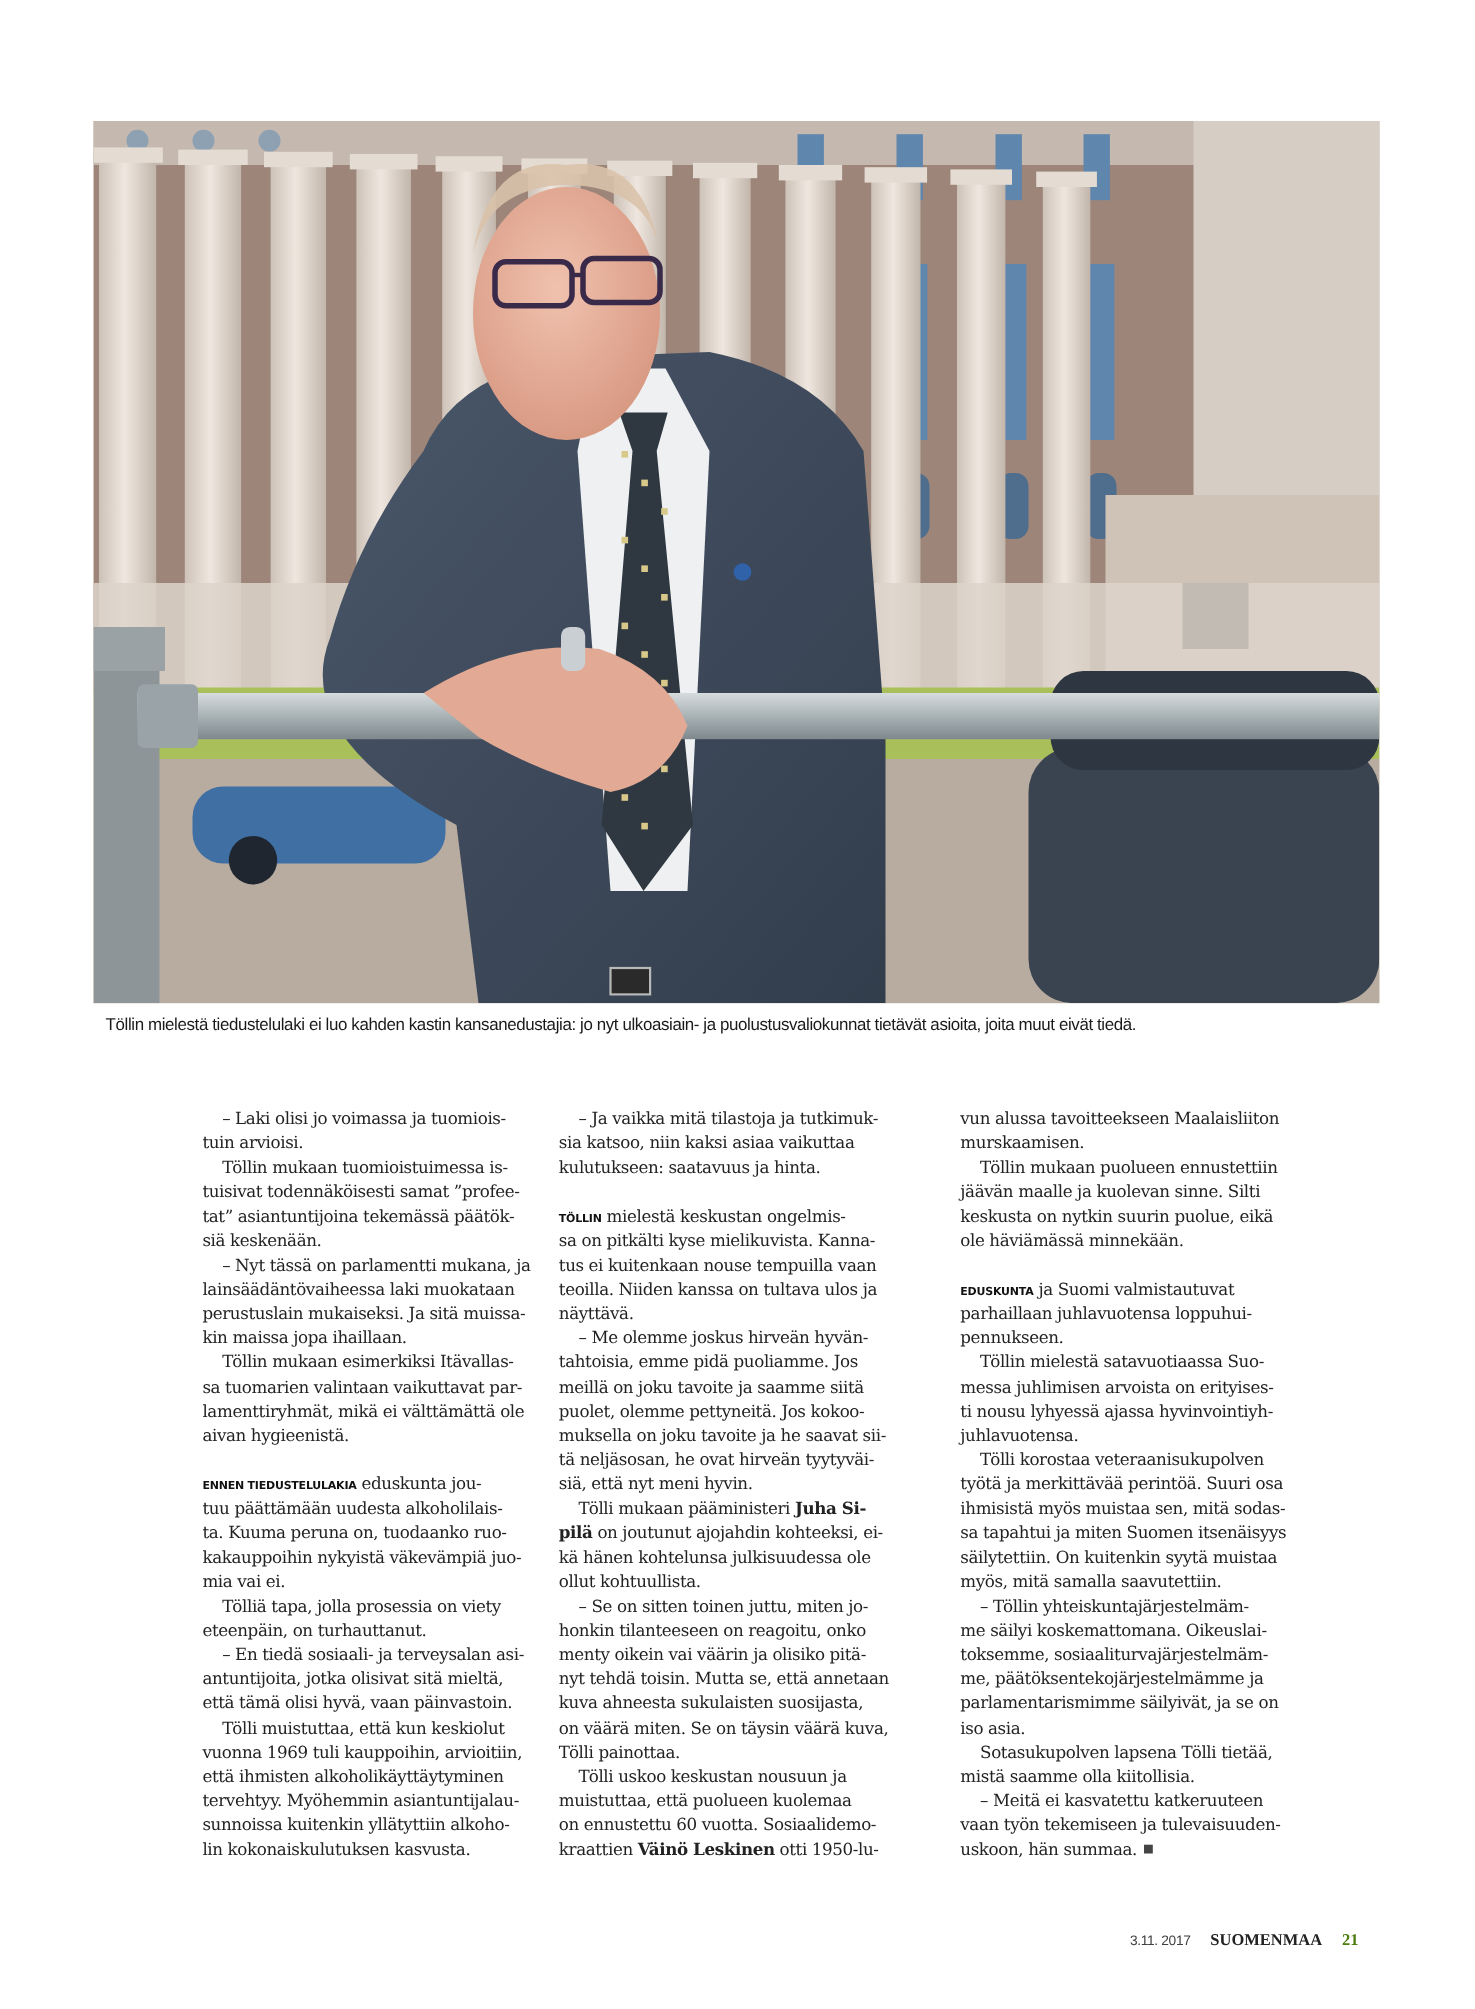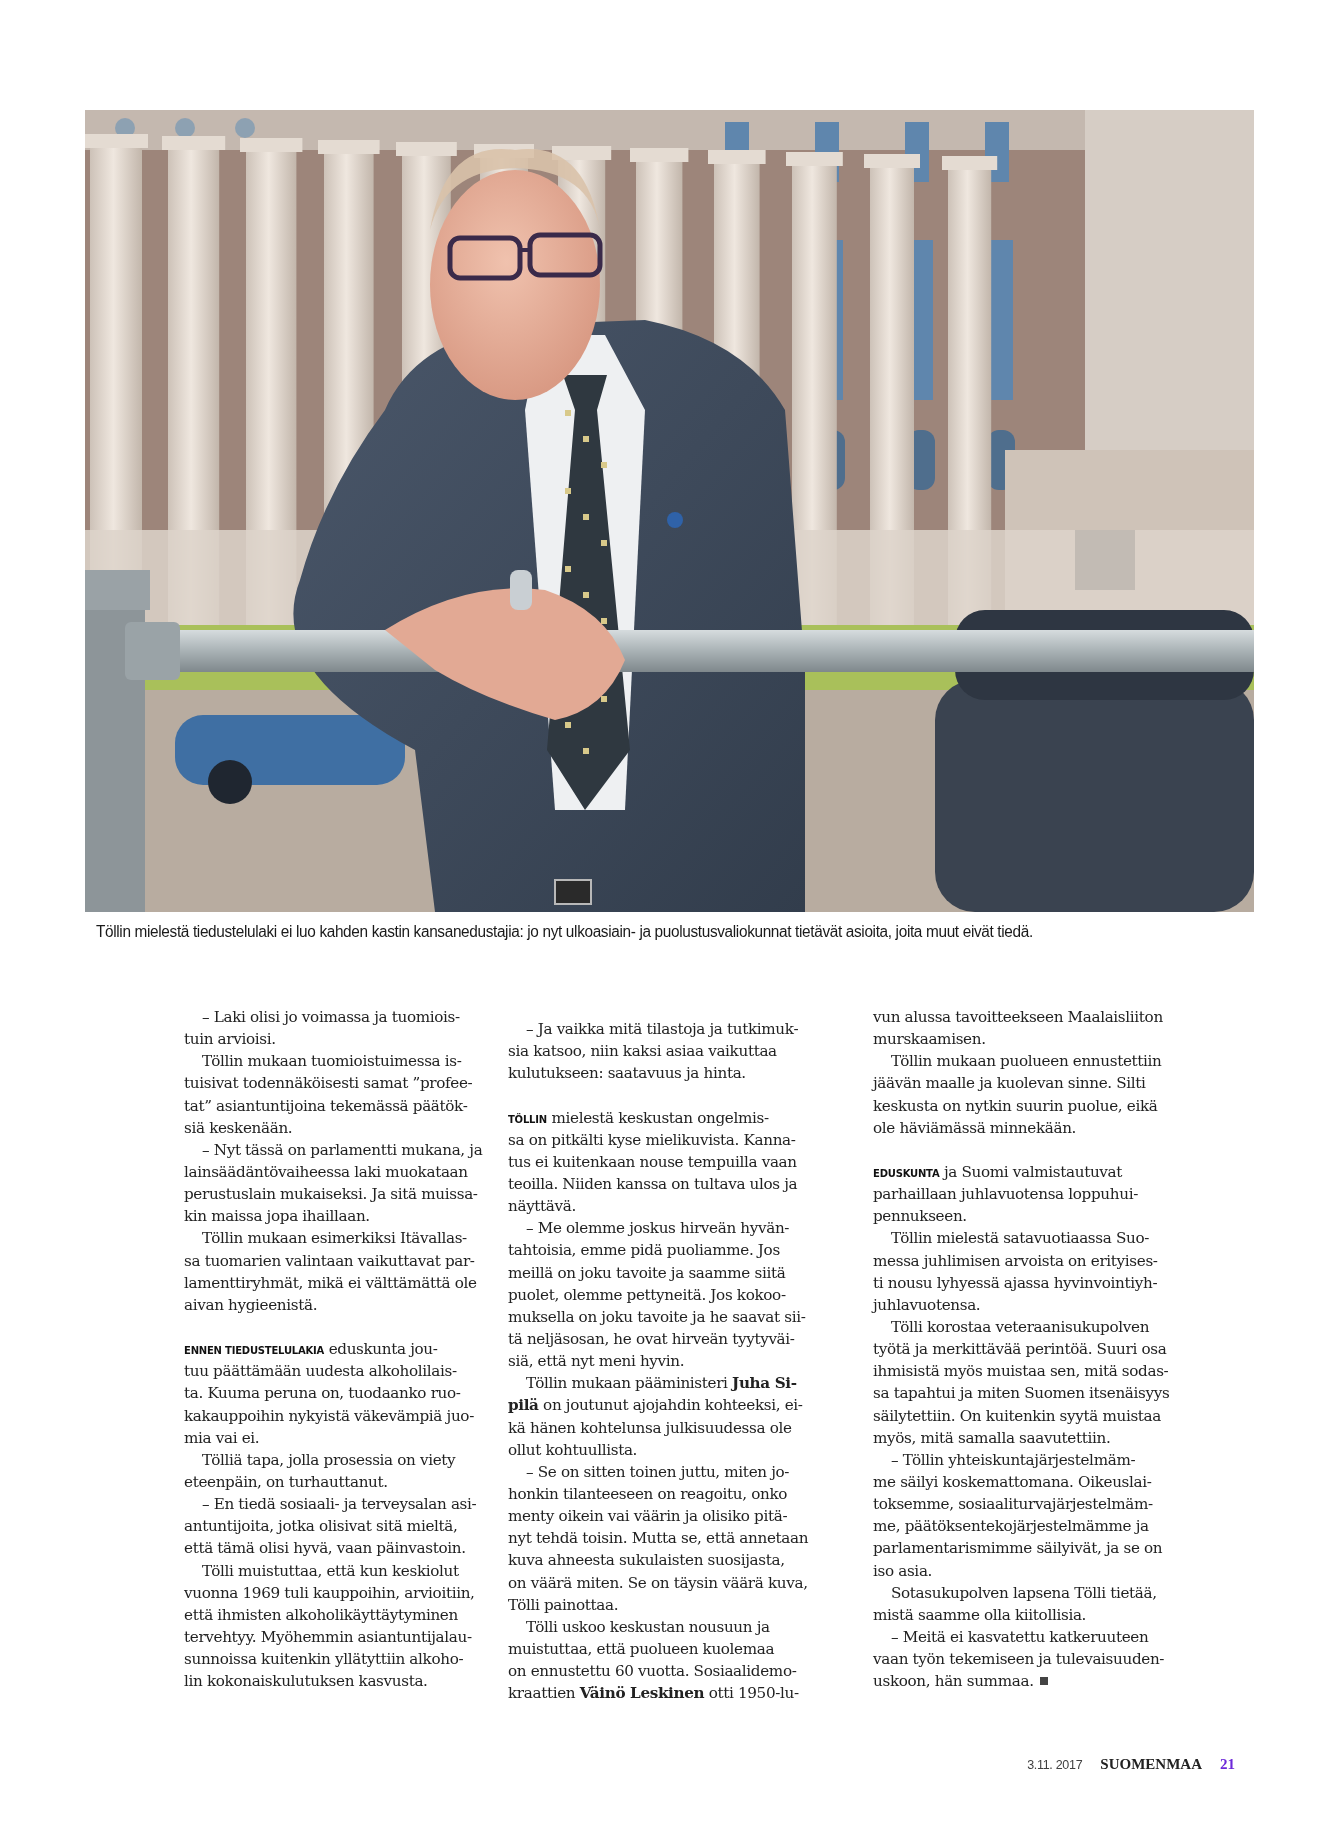--- a/index.html
+++ b/index.html
@@ -22,21 +22,21 @@
       white-space: nowrap; transform: scaleX(0.985); transform-origin: left top;
     }
     
     .column {
       position: absolute; top: 1006px; width: 338px;
       font-family: "DejaVu Serif", "Liberation Serif", serif;
       font-size: 15.2px; line-height: 22.15px; color: #222;
       letter-spacing: -0.35px;
     }
     .col-1 { left: 144px; margin-left: 40px; }
-    .col-2 { left: 508px; margin-top: 12px; }
+    .col-2 { left: 508px; }
     .col-3 { left: 873px; }
     .line { display: block; white-space: nowrap; height: 22.15px; }
     .line.indent { padding-left: 18px; }
     .line.blank { height: 22.15px; }
     .lead {
       font-family: "DejaVu Sans", "Liberation Sans", sans-serif;
       font-weight: bold; font-size: 10px; letter-spacing: -0.2px; color: #111;
     }
     .b { font-weight: bold; }
     .end-mark {
@@ -51,21 +51,21 @@
     .footer .date {
       font-family: "Liberation Sans", "DejaVu Sans", sans-serif;
       font-size: 12.5px; color: #404040; letter-spacing: -0.3px;
     }
     .footer .mag {
       font-family: "Liberation Serif", "DejaVu Serif", serif;
       font-weight: bold; font-size: 15px; color: #222; letter-spacing: 0px;
     }
     .footer .page {
       font-family: "Liberation Serif", "DejaVu Serif", serif;
-      font-weight: bold; font-size: 15px; color: #6d28d9;
+      font-weight: bold; font-size: 15px; color: #4d7c0f;
     }
   </style>
 </head>
 <body>
 
 <div class="photo">
   <svg id="photo-svg" viewBox="0 0 1169 802" preserveAspectRatio="none">
     <defs>
       <linearGradient id="skyStone" x1="0" y1="0" x2="0" y2="1">
         <stop offset="0" stop-color="#c9bcb3"></stop>
@@ -222,21 +222,21 @@
     <span class="line"><span>tus ei kuitenkaan nouse tempuilla vaan</span></span>
     <span class="line"><span>teoilla. Niiden kanssa on tultava ulos ja</span></span>
     <span class="line"><span>näyttävä.</span></span>
     <span class="line indent"><span>– Me olemme joskus hirveän hyvän-</span></span>
     <span class="line"><span>tahtoisia, emme pidä puoliamme. Jos</span></span>
     <span class="line"><span>meillä on joku tavoite ja saamme siitä</span></span>
     <span class="line"><span>puolet, olemme pettyneitä. Jos kokoo-</span></span>
     <span class="line"><span>muksella on joku tavoite ja he saavat sii-</span></span>
     <span class="line"><span>tä neljäsosan, he ovat hirveän tyytyväi-</span></span>
     <span class="line"><span>siä, että nyt meni hyvin.</span></span>
-    <span class="line indent"><span>Töllin mukaan pääministeri </span><span class="b">Juha Si-</span></span>
+    <span class="line indent"><span>Tölli mukaan pääministeri </span><span class="b">Juha Si-</span></span>
     <span class="line"><span class="b">pilä</span><span> on joutunut ajojahdin kohteeksi, ei-</span></span>
     <span class="line"><span>kä hänen kohtelunsa julkisuudessa ole</span></span>
     <span class="line"><span>ollut kohtuullista.</span></span>
     <span class="line indent"><span>– Se on sitten toinen juttu, miten jo-</span></span>
     <span class="line"><span>honkin tilanteeseen on reagoitu, onko</span></span>
     <span class="line"><span>menty oikein vai väärin ja olisiko pitä-</span></span>
     <span class="line"><span>nyt tehdä toisin. Mutta se, että annetaan</span></span>
     <span class="line"><span>kuva ahneesta sukulaisten suosijasta,</span></span>
     <span class="line"><span>on väärä miten. Se on täysin väärä kuva,</span></span>
     <span class="line"><span>Tölli painottaa.</span></span>

